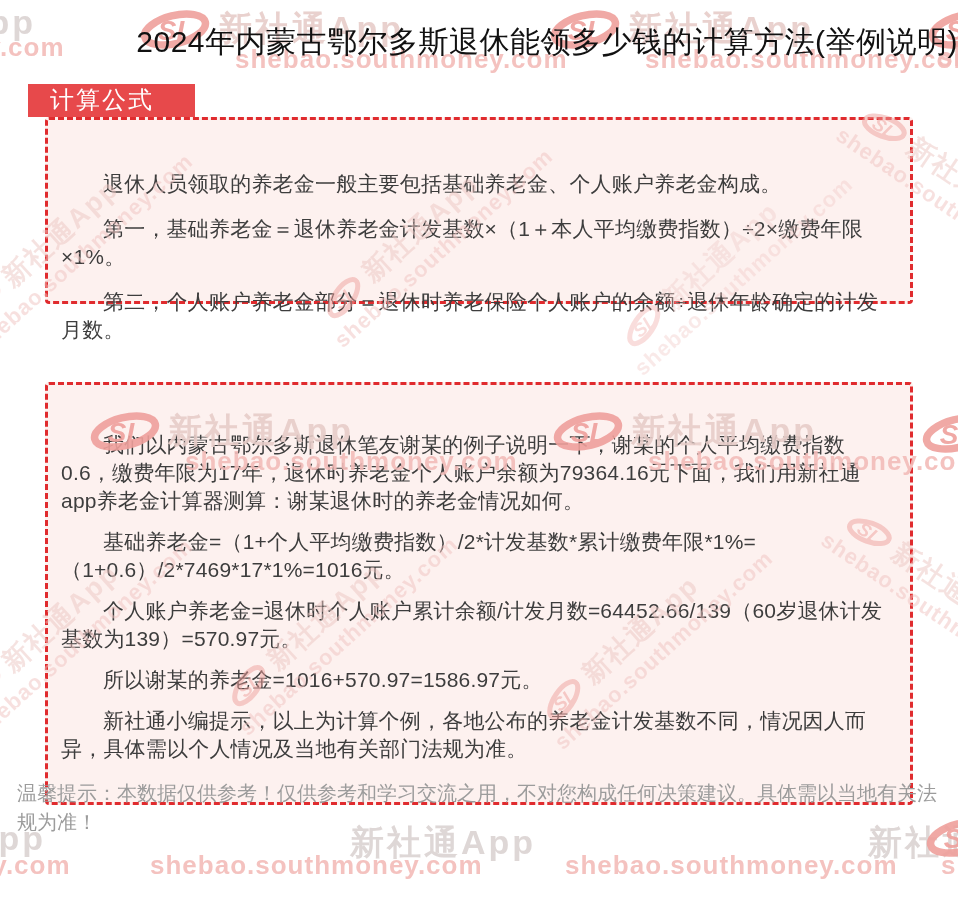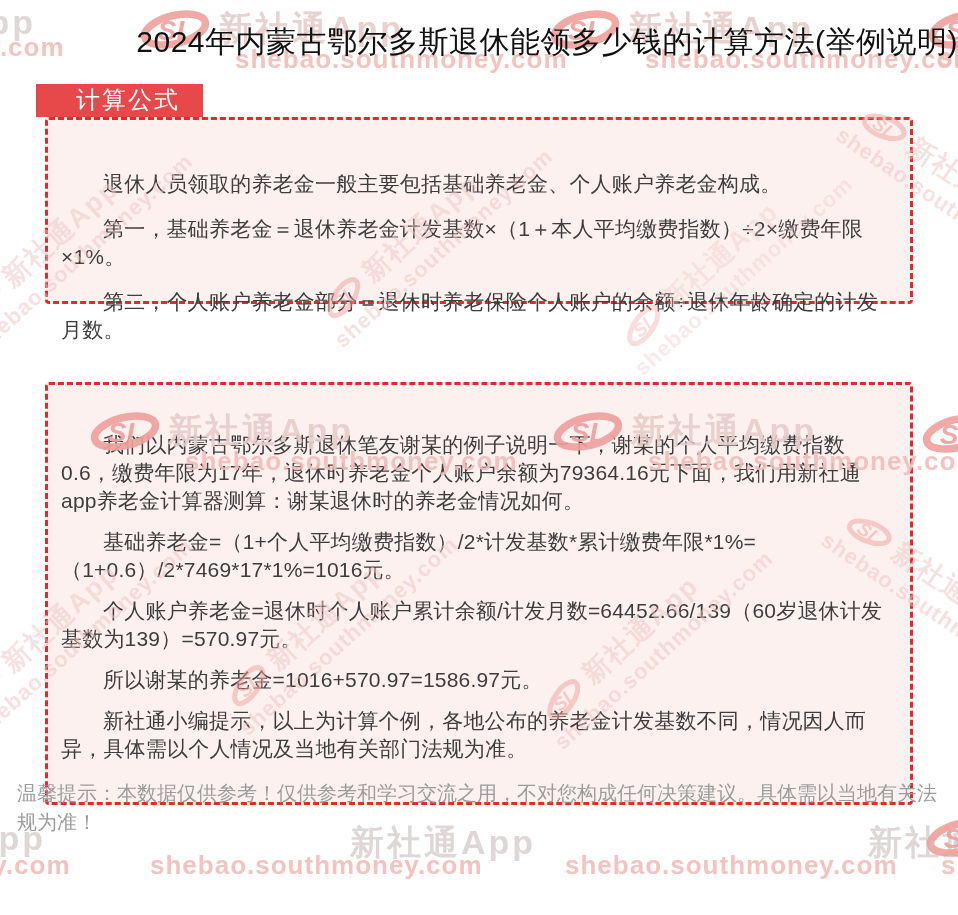--- a/index.html
+++ b/index.html
@@ -8,22 +8,22 @@
     font-family:"Liberation Sans","DejaVu Sans",sans-serif;
   }
   
   .title{
     position:absolute;top:22px;left:0;right:0;z-index:6;
     text-align:right;font-size:30px;line-height:40px;font-weight:500;
     color:#111;letter-spacing:.5px;
   }
   
   .section-label{
-    position:absolute;left:36px;z-index:5;box-sizing:border-box;
-    width:167px;height:33px;line-height:32px;padding-left:40px;
+    position:absolute;left:28px;z-index:5;box-sizing:border-box;
+    width:167px;height:33px;line-height:32px;padding-left:22px;
     background:var(--accent,#e7494b);color:#fff;font-size:24px;letter-spacing:2px;
   }
   .label-1{top:84px}
   .label-2{top:349px}
   
   .box{
     position:absolute;left:45px;width:868px;z-index:2;box-sizing:border-box;
     border:3px dashed var(--border,#e02b2e);border-radius:4px;
     background:var(--boxbg,#fdf1ef);
   }

